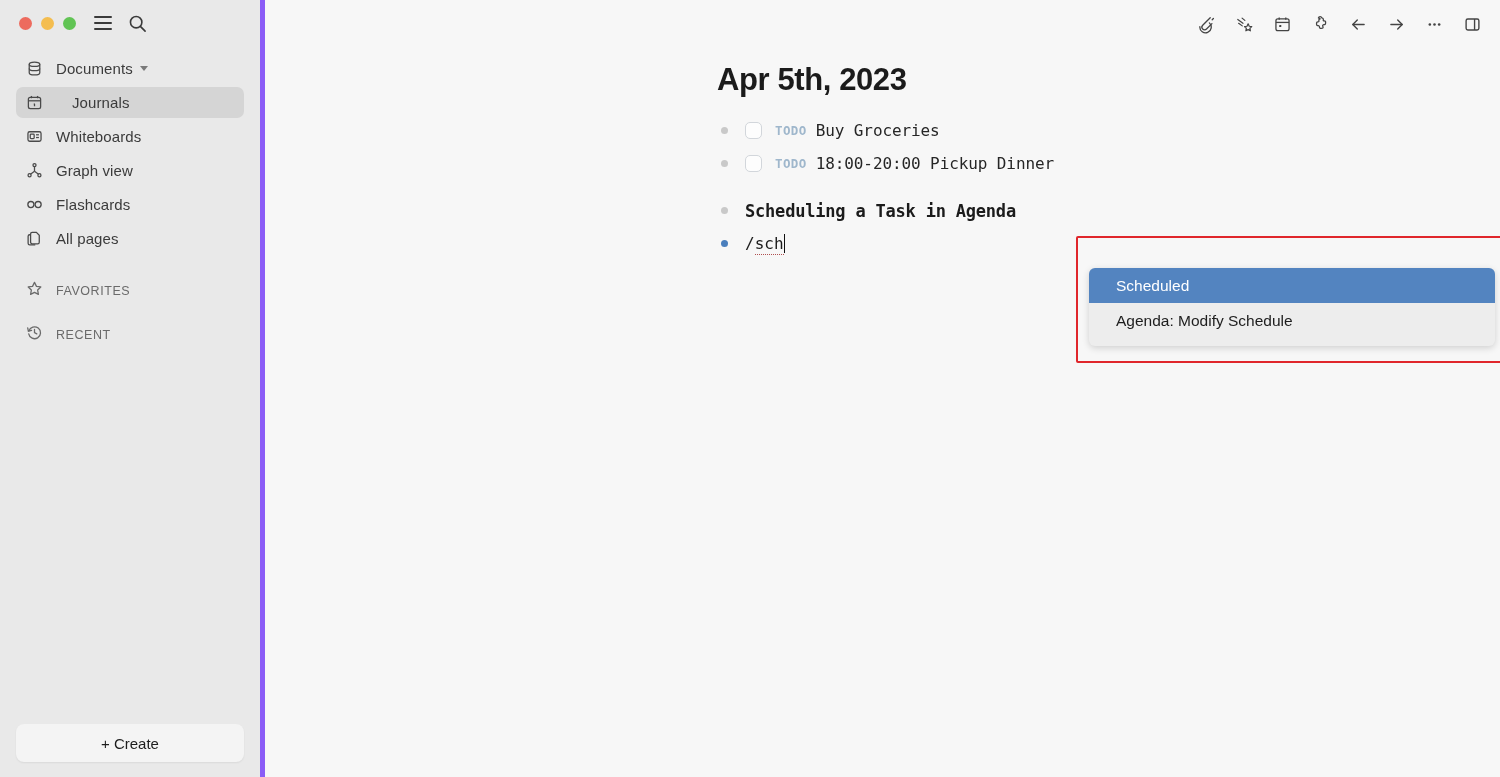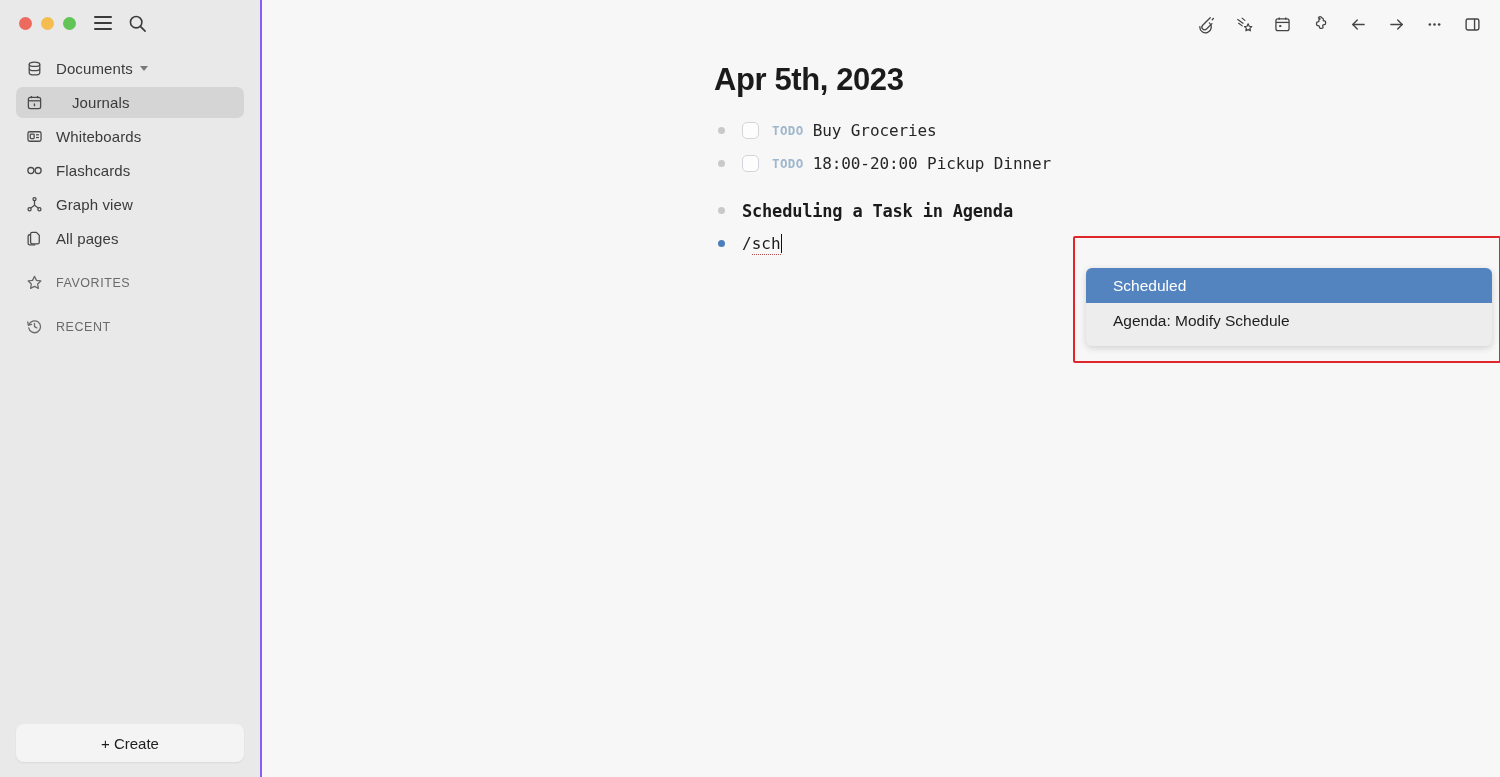--- a/index.html
+++ b/index.html
@@ -107,21 +107,21 @@
   .nav-label { white-space: nowrap; }
   .caret {
     margin-left: 7px;
     width: 0; height: 0;
     border-left: 4.5px solid transparent;
     border-right: 4.5px solid transparent;
     border-top: 5px solid #7a7a7a;
   }
   .nav-section {
     display: flex;
-    align-items: center;
+    align-items: flex-end;
     height: 31px;
     padding: 0 8px;
     margin-top: 13px;
     margin-bottom: 3px;
     color: #6a6a6a;
     font-size: 12.5px;
     letter-spacing: 0.55px;
     cursor: pointer;
     border-radius: 7px;
     box-sizing: border-box;
@@ -146,21 +146,21 @@
     cursor: pointer;
     box-shadow: 0 1px 2px rgba(0,0,0,0.07);
   }
 
   
   .main {
     position: relative;
     flex: 1;
     height: 777px;
     background: #f7f7f7;
-    border-left: 2px solid #8b5cf6;
+    border-left: 5px solid #8b5cf6;
     box-sizing: border-box;
   }
   .topbar {
     position: absolute;
     top: 0; right: 0;
     height: 48px;
     display: flex;
     align-items: center;
     padding-right: 17px;
     gap: 16px;
@@ -364,44 +364,44 @@
             <rect x="5" y="7.2" width="4.6" height="5.4" rx="1"></rect>
             <line x1="11.8" y1="8" x2="15.2" y2="8"></line>
             <line x1="11.8" y1="11.2" x2="15.2" y2="11.2"></line>
           </svg>
         </span>
         <span class="nav-label">Whiteboards</span>
       </div>
 
       <div class="nav-item">
         <span class="nav-icon">
-          <svg width="19" height="19" viewBox="0 0 22 20" fill="none" stroke="currentColor" stroke-width="1.5">
-            <circle cx="6.8" cy="10" r="3.5"></circle>
-            <circle cx="15.2" cy="10" r="3.5"></circle>
-          </svg>
-        </span>
-        <span class="nav-label">Flashcards</span>
-      </div>
-
-      <div class="nav-item">
-        <span class="nav-icon">
           <svg width="17" height="17" viewBox="0 0 20 20" fill="none" stroke="currentColor" stroke-width="1.5">
             <circle cx="10" cy="3.6" r="1.8"></circle>
             <circle cx="4.2" cy="15.6" r="1.8"></circle>
             <circle cx="15.8" cy="15.6" r="1.8"></circle>
             <line x1="10" y1="5.4" x2="10" y2="11"></line>
             <line x1="10" y1="11" x2="5.3" y2="14.3"></line>
             <line x1="10" y1="11" x2="14.7" y2="14.3"></line>
           </svg>
         </span>
         <span class="nav-label">Graph view</span>
       </div>
 
       <div class="nav-item">
         <span class="nav-icon">
+          <svg width="19" height="19" viewBox="0 0 22 20" fill="none" stroke="currentColor" stroke-width="1.5">
+            <circle cx="6.8" cy="10" r="3.5"></circle>
+            <circle cx="15.2" cy="10" r="3.5"></circle>
+          </svg>
+        </span>
+        <span class="nav-label">Flashcards</span>
+      </div>
+
+      <div class="nav-item">
+        <span class="nav-icon">
           <svg width="17" height="17" viewBox="0 0 20 20" fill="none" stroke="currentColor" stroke-width="1.5">
             <path d="M7.2 2.8h5l3.4 3.4v8.2a1.8 1.8 0 0 1-1.8 1.8H7.2a1.8 1.8 0 0 1-1.8-1.8V4.6a1.8 1.8 0 0 1 1.8-1.8z"></path>
             <path d="M5.4 5.6H4.3A1.8 1.8 0 0 0 2.5 7.4v8.2A1.8 1.8 0 0 0 4.3 17.4h6.6"></path>
           </svg>
         </span>
         <span class="nav-label">All pages</span>
       </div>
 
       <div class="nav-section">
         <span class="nav-icon">

